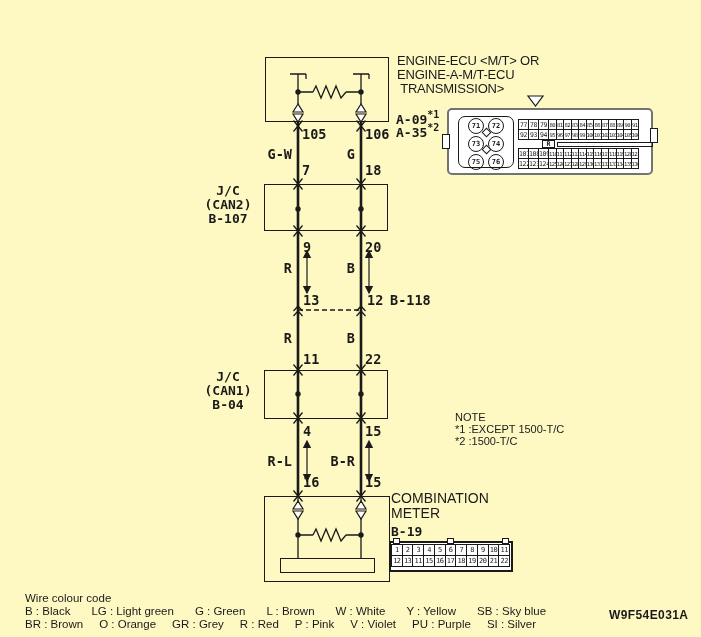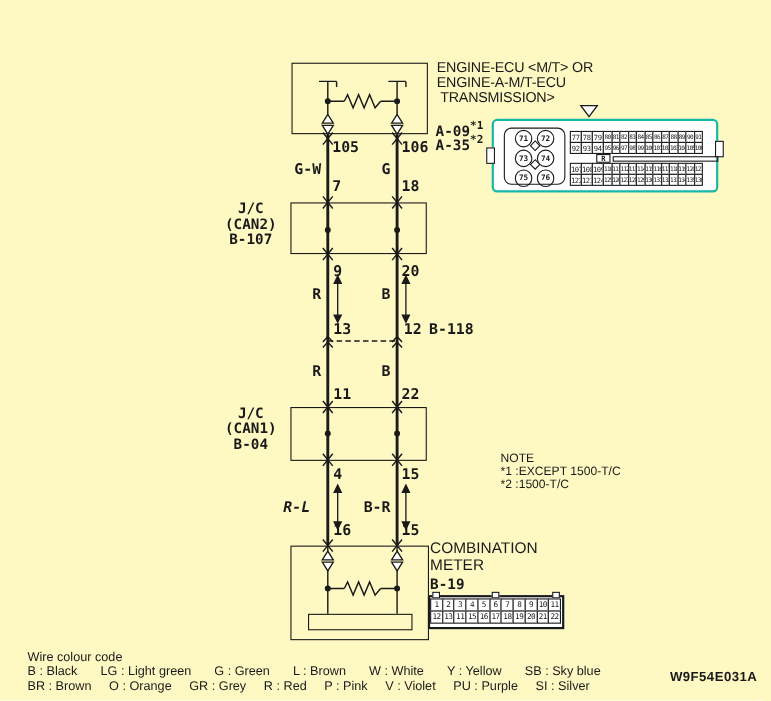--- a/index.html
+++ b/index.html
@@ -14,21 +14,21 @@
   .cl{width:44px;text-align:right;font-size:13.5px;}
   .stack span{display:block;white-space:pre;}
   .ecu-title{left:397px;top:54px;font-size:13px;line-height:13.8px;letter-spacing:-0.2px;}
   .ref{left:396px;font-size:13px;}
   .ref sup{font-size:10px;position:relative;top:-1px;}
   .jc-label{width:62px;text-align:center;font-size:13px;line-height:14px;}
   .note-block{left:455px;top:412px;font-size:11px;line-height:11.8px;}
   .note-block .nt{margin-bottom:0.5px;}
   
   .conn-a{position:absolute;left:447px;top:108px;width:206px;height:67px;
-          border:2px solid #14b8a6;border-radius:5px;box-sizing:border-box;background:#fff;}
+          border:2px solid #737373;border-radius:5px;box-sizing:border-box;background:#fff;}
   .conn-a .tab{position:absolute;border:1.5px solid #1a1a1a;background:#fff;width:6px;height:13px;}
   .tab-l{left:-7px;top:24px;}
   .tab-r{right:-7px;top:18px;}
   .circle-block{position:absolute;left:9px;top:6px;width:56px;height:52px;border:1.5px solid #1a1a1a;
                 border-radius:7px;box-sizing:border-box;text-align:center;padding-top:1px;}
   .circle-block span{display:inline-block;width:14px;height:14px;border:1.4px solid #1a1a1a;border-radius:50%;
                      font:700 7px "DejaVu Sans Mono",monospace;line-height:14px;margin:0 2px;vertical-align:top;}
   .diamond{position:absolute;width:5px;height:5px;border:1px solid #1a1a1a;transform:rotate(45deg);background:#fff;}
   .grid-block{position:absolute;left:70px;top:9px;width:135px;}
   .crow{height:11px;white-space:nowrap;font-family:"DejaVu Sans Mono",monospace;}
@@ -182,21 +182,21 @@
   <span class="t mono pin" style="left:365px;top:423px;">15</span>
   <span class="t mono pin" style="left:303px;top:474px;">16</span>
   <span class="t mono pin" style="left:365px;top:474px;">15</span>
 
   <span class="t mono cl" style="left:248px;top:146px;">G-W</span>
   <span class="t mono cl" style="left:311px;top:146px;">G</span>
   <span class="t mono cl" style="left:248px;top:260px;">R</span>
   <span class="t mono cl" style="left:311px;top:260px;">B</span>
   <span class="t mono cl" style="left:248px;top:330px;">R</span>
   <span class="t mono cl" style="left:311px;top:330px;">B</span>
-  <span class="t mono cl" style="left:238px;top:453px;font-style:italic;">R-L</span>
+  <span class="t mono cl" style="left:248px;top:453px;">R-L</span>
   <span class="t mono cl" style="left:311px;top:453px;">B-R</span>
 
   <div class="t sans note-block">
     <div class="nt">NOTE</div>
     <div class="stack">
         <span>*1 :EXCEPT 1500-T/C</span>
         <span>*2 :1500-T/C</span>
       </div>
   </div>
 

